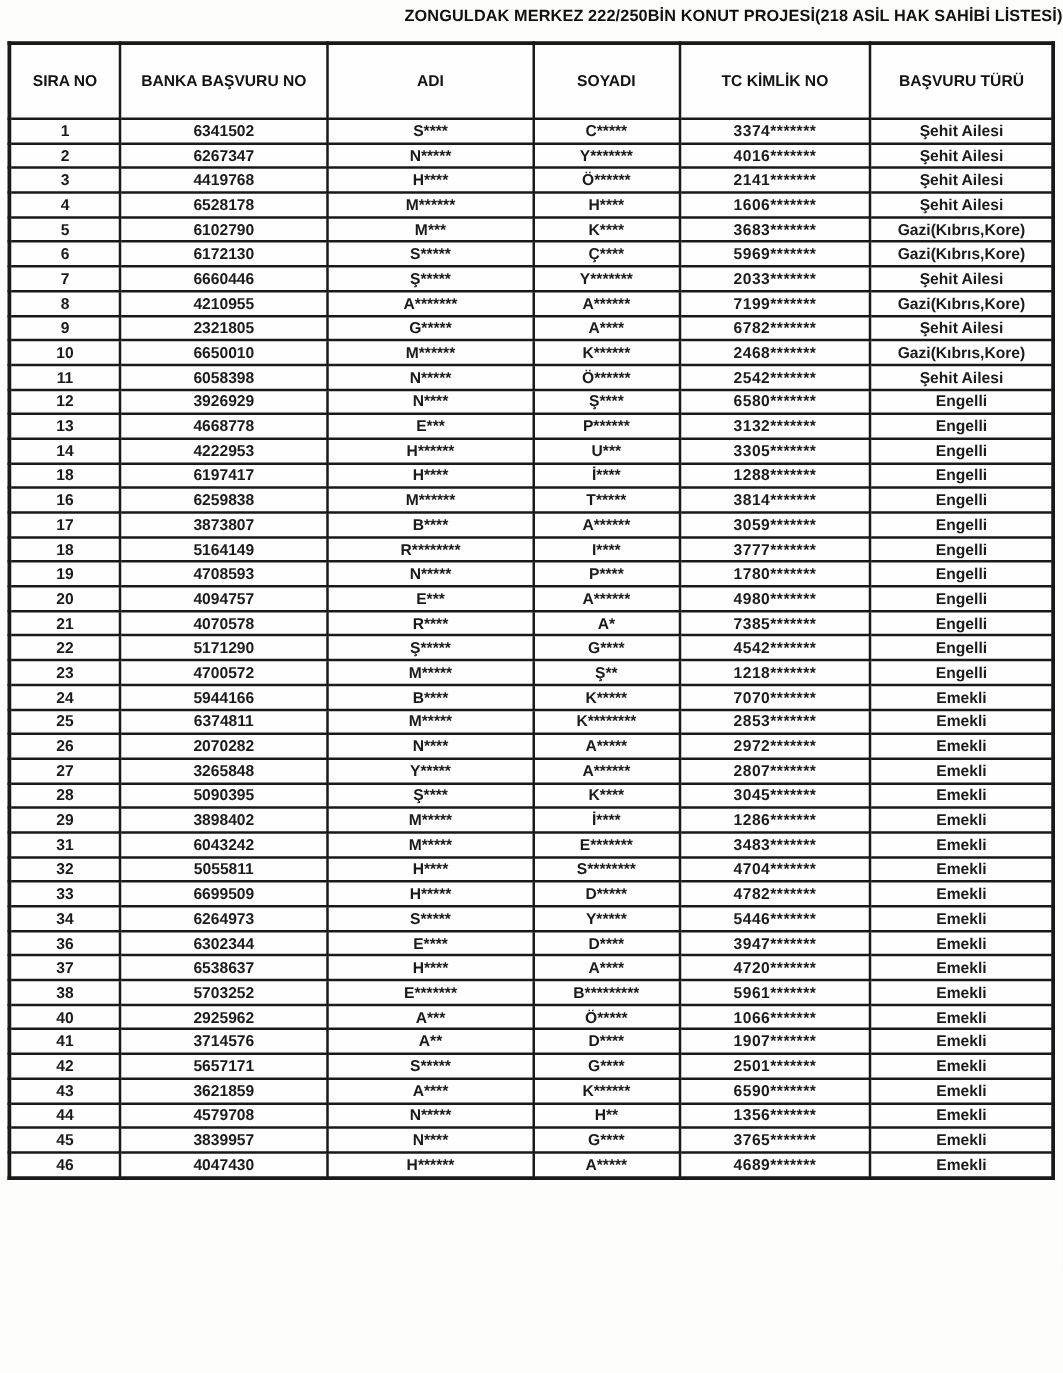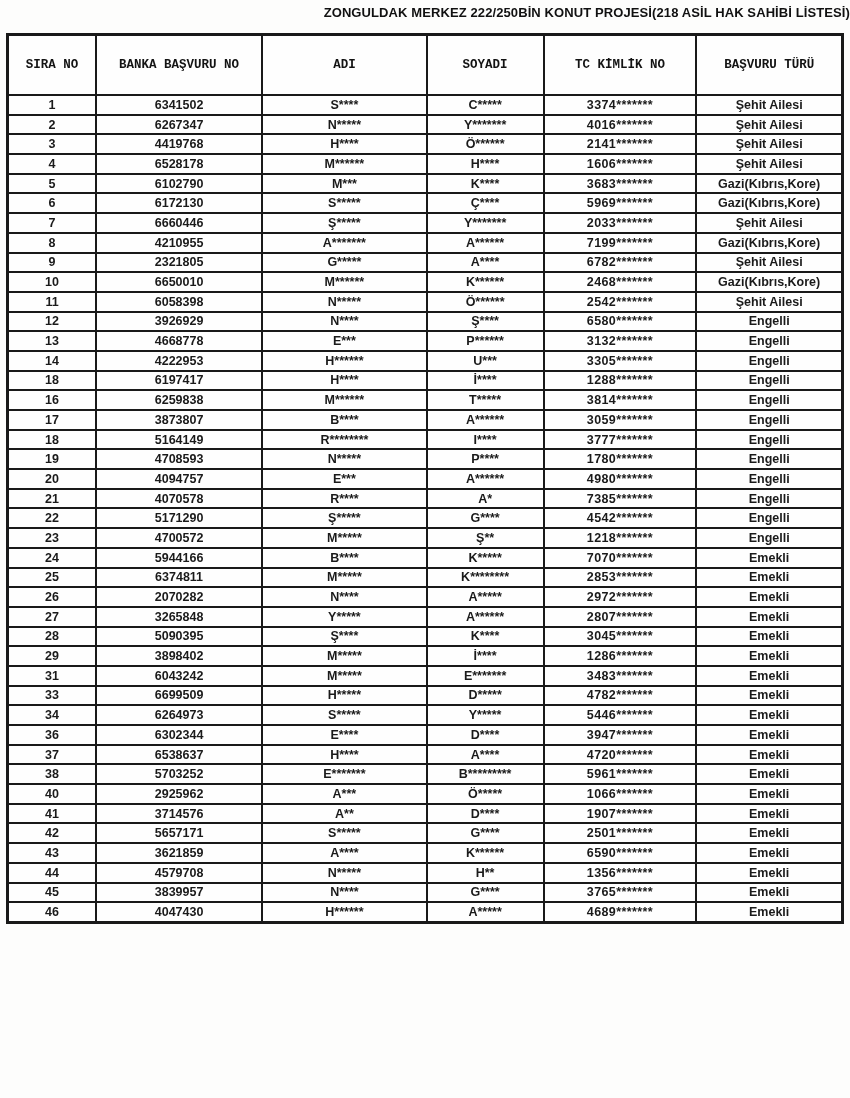--- a/index.html
+++ b/index.html
@@ -44,21 +44,20 @@
   }
   th {
     height: 58px;
     font-size: 12.5px;
     font-weight: bold;
     text-align: center;
     vertical-align: middle;
     color: #131313;
     background: #fefefe;
     padding: 0 2px;
-    font-family: Liberation Mono, monospace;
   }
   td {
     height: 17.7px;
     font-size: 12.5px;
     font-weight: bold;
     text-align: center;
     vertical-align: middle;
     color: #1a1a1a;
     padding: 0 2px;
     white-space: nowrap;
@@ -332,20 +331,28 @@
         </tr>
         <tr>
           <td class="cell-sira-no">31</td>
           <td class="cell-banka-basvuru-no">6043242</td>
           <td class="cell-adi">M*****</td>
           <td class="cell-soyadi">E*******</td>
           <td class="cell-tc-kimlik-no">3483*******</td>
           <td class="cell-basvuru-turu">Emekli</td>
         </tr>
         <tr>
+          <td class="cell-sira-no">32</td>
+          <td class="cell-banka-basvuru-no">5055811</td>
+          <td class="cell-adi">H****</td>
+          <td class="cell-soyadi">S********</td>
+          <td class="cell-tc-kimlik-no">4704*******</td>
+          <td class="cell-basvuru-turu">Emekli</td>
+        </tr>
+        <tr>
           <td class="cell-sira-no">33</td>
           <td class="cell-banka-basvuru-no">6699509</td>
           <td class="cell-adi">H*****</td>
           <td class="cell-soyadi">D*****</td>
           <td class="cell-tc-kimlik-no">4782*******</td>
           <td class="cell-basvuru-turu">Emekli</td>
         </tr>
         <tr>
           <td class="cell-sira-no">34</td>
           <td class="cell-banka-basvuru-no">6264973</td>

